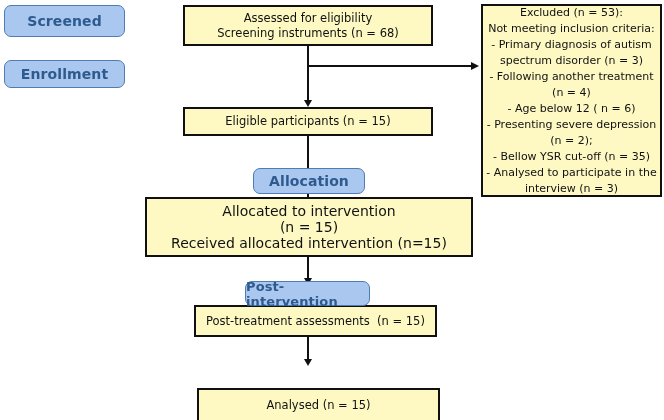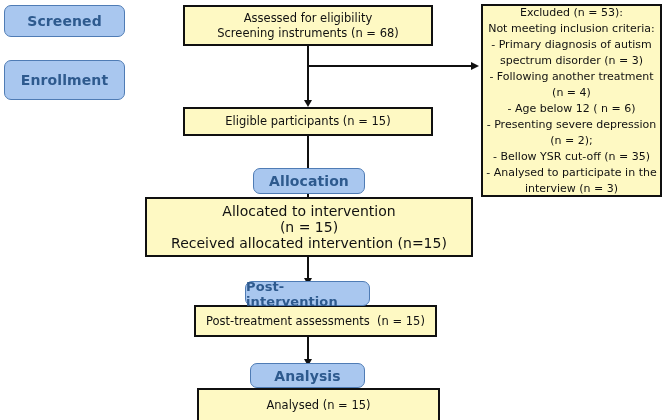--- a/index.html
+++ b/index.html
@@ -85,21 +85,21 @@
 </style>
 </head>
 <body>
 
 <div id="canvas">
 
   <div class="stage-badge" style="left:4px; top:5px; width:121px; height:32px; font-size:14px;">
     <span>Screened</span>
   </div>
 
-  <div class="stage-badge" style="left:4px; top:60px; width:121px; height:40px; font-size:14px;">
+  <div class="stage-badge" style="left:4px; top:60px; width:121px; height:28px; font-size:14px;">
     <span>Enrollment</span>
   </div>
 
   <div class="flow-box" style="left:183px; top:5px; width:250px; height:41px; font-size:11.5px; line-height:15px;">
     <span class="line">Assessed for eligibility</span>
     <span class="line">Screening instruments (n = 68)</span>
   </div>
 
   <div class="v-line" style="left:307px; top:46px; height:56px;"></div>
   <div class="arrow-down" style="left:304px; top:100px;"></div>
@@ -145,21 +145,18 @@
     <span>Post-intervention</span>
   </div>
 
   <div class="flow-box" style="left:194px; top:305px; width:243px; height:32px; font-size:11.5px; line-height:15px;">
     <span class="line">Post-treatment assessments  (n = 15)</span>
   </div>
 
   <div class="v-line" style="left:307px; top:337px; height:25px;"></div>
   <div class="arrow-down" style="left:304px; top:359px;"></div>
 
-  <div class="stage-badge" style="left:250px; top:363px; width:115px; height:25px; font-size:14px;">
-    <span>Analysis</span>
-  </div>
 
   <div class="flow-box" style="left:197px; top:388px; width:243px; height:34px; font-size:11.5px; line-height:15px;">
     <span class="line">Analysed (n = 15)</span>
   </div>
 
 </div>
 
 </body></html>

